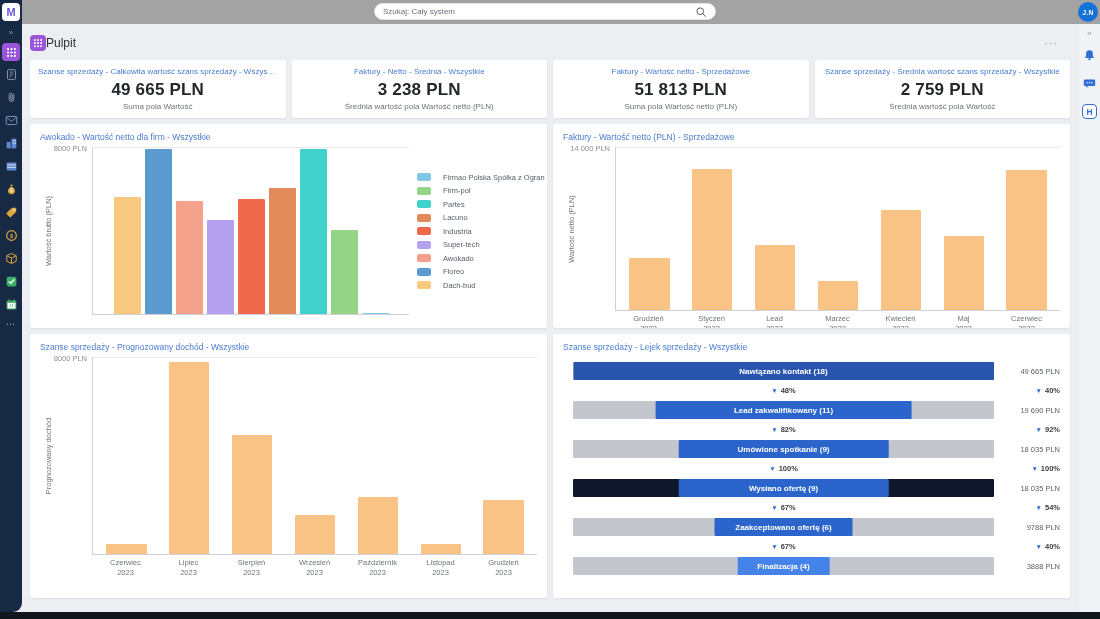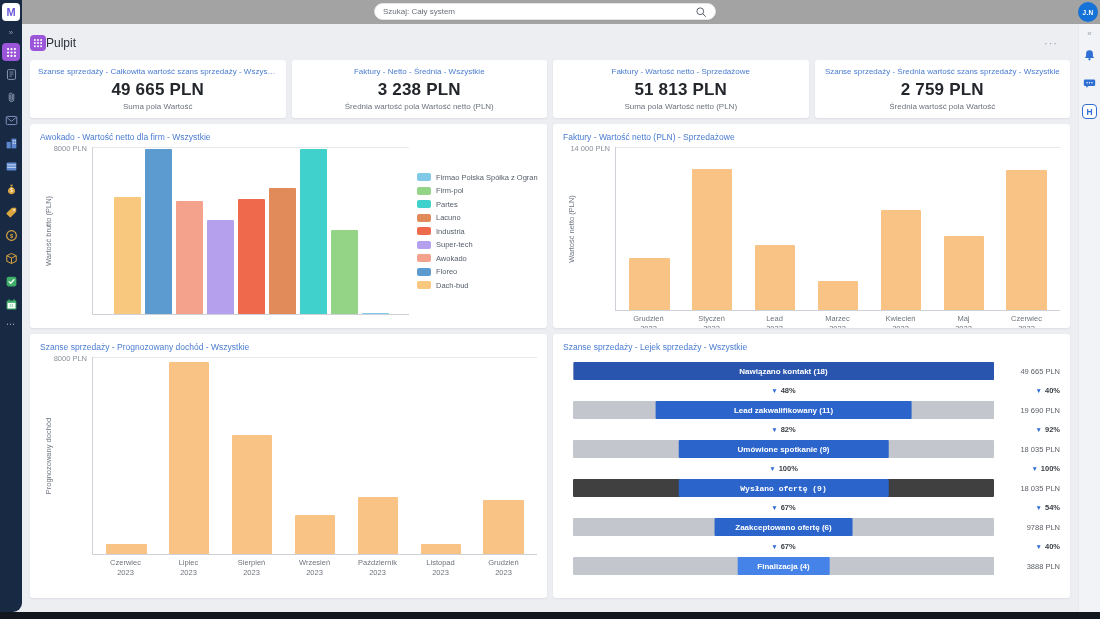--- a/index.html
+++ b/index.html
@@ -60,21 +60,21 @@
   .chart-flex{display:flex;margin-top:5px}
   .yaxis{width:52px;flex:none;position:relative}
   .ylabel{position:absolute;left:4px;top:50%;transform:translateY(-50%) rotate(180deg);writing-mode:vertical-rl;
     font-size:7.5px;color:#6f7680;white-space:nowrap}
   .ytick{position:absolute;top:-3px;right:5px;font-size:7.5px;color:#8a9099;white-space:nowrap}
   .plot{flex:1;position:relative;border-left:1px solid #ced2d8;border-bottom:1px solid #ced2d8}
   .gridtop{position:absolute;top:0;left:0;right:0;border-top:1px solid #e6e8ec}
   .bars-a{position:absolute;left:0;right:0;top:0;bottom:0;display:flex;align-items:flex-end;justify-content:center;gap:4px;padding:0 6px}
   .vbar{width:27px;flex:none;border-radius:1px 1px 0 0}
   .legendA{width:128px;flex:none;display:flex;flex-direction:column;justify-content:center;gap:4.5px;padding-left:8px}
-  .lg-item{display:flex;align-items:center;gap:5px;cursor:pointer}
+  .lg-item{display:flex;align-items:center;gap:12px;cursor:pointer}
   .lg-swatch{width:14px;height:8px;border-radius:2px;flex:none}
   .lg-label{font-size:7.5px;color:#565f6b;white-space:nowrap}
   .mbars{position:absolute;left:0;right:0;top:0;bottom:0;display:flex;padding:0 2px}
   .slot{flex:1;display:flex;align-items:flex-end;justify-content:center}
   .mbar{width:64%;border-radius:1px 1px 0 0}
   .xlabels{display:flex;margin-left:52px;margin-top:3px;padding:0 2px}
   .xlab{flex:1;text-align:center;font-size:7.5px;color:#6e747c;line-height:1.35}
 
   
   .funnel{margin-top:10px;padding:0 0 0 10px}
@@ -482,21 +482,21 @@
                     <div class="ffill" style="width: 50%; background: rgb(43, 101, 203);"></div>
                     <div class="flabel">Umówione spotkanie (9)</div>
                   </div>
                   <div class="fval">18 035 PLN</div>
                 </div>
                 <div class="trow">
                   <div class="tcell tleft"><span class="tri">▼</span><span>100%</span></div>
                   <div class="tcell tright"><span class="tri">▼</span><span>100%</span></div>
                 </div>
                 <div class="frow">
-                  <div class="ftrack" style="background: #404040; font-family: Liberation Mono, monospace;">
+                  <div class="ftrack" style="background: #0f172a;">
                     <div class="ffill" style="width: 50%; background: rgb(43, 101, 203);"></div>
                     <div class="flabel">Wysłano ofertę (9)</div>
                   </div>
                   <div class="fval">18 035 PLN</div>
                 </div>
                 <div class="trow">
                   <div class="tcell tleft"><span class="tri">▼</span><span>67%</span></div>
                   <div class="tcell tright"><span class="tri">▼</span><span>54%</span></div>
                 </div>
                 <div class="frow">

